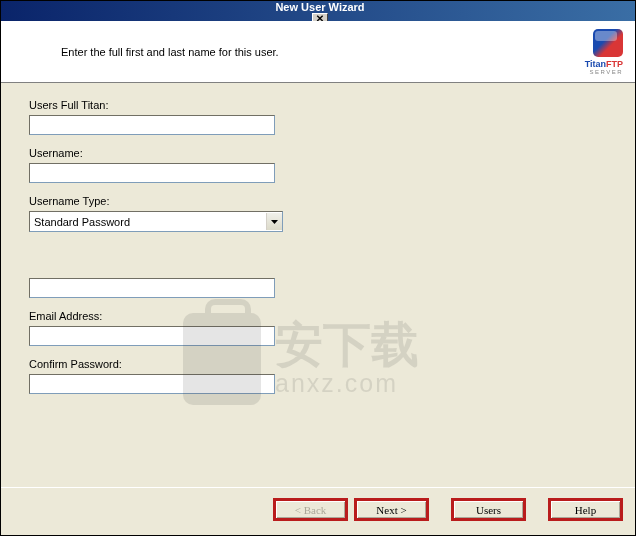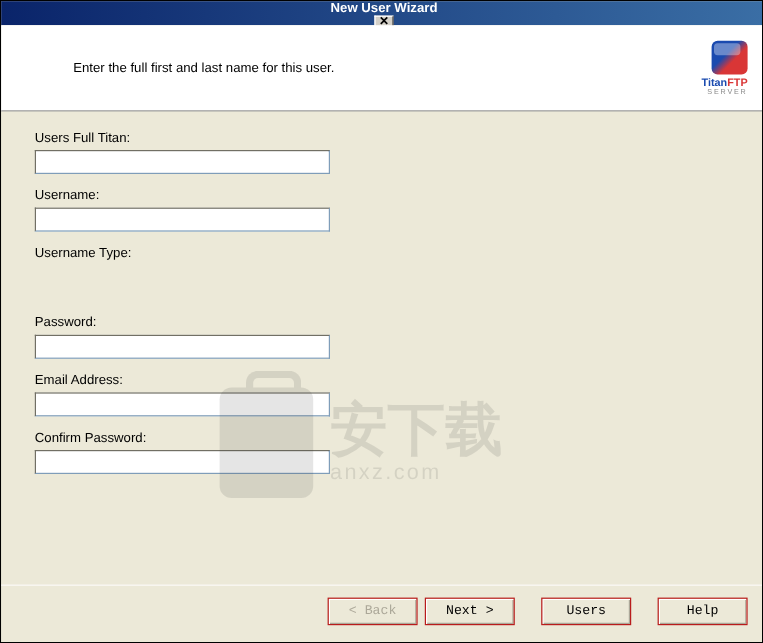--- a/index.html
+++ b/index.html
@@ -1,21 +1,21 @@
 <!DOCTYPE html>
 <html><head>
 <meta charset="utf-8">
 <style>
 * { box-sizing: border-box; margin: 0; padding: 0; }
 body { font-family: Tahoma, Arial, sans-serif; font-size: 11px; background: #fff; }
 .window { width: 636px; height: 536px; border: 1px solid #000; display: flex; flex-direction: column; background: #ece9d8; }
 .titlebar { height: 20px; background: linear-gradient(to right, #0a246a, #3a6ea5); color: #fff; display: flex; align-items: center; padding: 0 2px 0 6px; font-weight: bold; font-size: 11px; flex-direction: column; }
 .titlebar-text { flex: 1; }
 .close-btn { width: 16px; height: 14px; background: #d4d0c8; border: 1px solid #fff; border-right-color: #404040; border-bottom-color: #404040; color: #000; font-size: 10px; font-weight: bold; display: flex; align-items: center; justify-content: center; cursor: pointer; line-height: 1; font-family: Arial; }
-.header { height: 72px; background: #fff; border-bottom: 1px solid #808080; display: flex; align-items: center; padding: 0 12px 0 60px; }
+.header { height: 62px; background: #fff; border-bottom: 1px solid #808080; display: flex; align-items: center; padding: 0 12px 0 60px; }
 .header-text { flex: 1; font-size: 11px; }
 .logo { width: 48px; display: flex; flex-direction: column; align-items: flex-end; font-size: 9px; }
 .logo-icon { width: 30px; height: 28px; background: linear-gradient(135deg, #1a4aaf 40%, #d93636 60%); border-radius: 5px; margin-bottom: 2px; position: relative; }
 .logo-icon::after { content: ''; position: absolute; left: 2px; top: 2px; width: 22px; height: 10px; background: rgba(255,255,255,0.35); border-radius: 3px; }
 .logo-text { font-weight: bold; }
 .logo-text .titan { color: #1a4aaf; }
 .logo-text .ftp { color: #d93636; }
 .logo-sub { color: #888; font-size: 6px; letter-spacing: 1.5px; }
 .content { flex: 1; padding: 16px 28px; background: #ece9d8; position: relative; }
 .field-group { margin-bottom: 12px; }
@@ -24,23 +24,23 @@
 .select-wrap { width: 254px; height: 21px; border: 1px solid #7f9db9; border-top-color: #716f64; border-left-color: #716f64; background: #fff; display: flex; align-items: center; cursor: pointer; }
 .select-value { flex: 1; padding: 0 4px; font-size: 11px; }
 .select-arrow { width: 16px; height: 17px; background: linear-gradient(to bottom, #f0f0ea, #dcdac9); border-left: 1px solid #d4d0c8; display: flex; align-items: center; justify-content: center; }
 .select-arrow svg { width: 7px; height: 4px; }
 .spacer-lg { height: 34px; }
 .watermark { position: absolute; left: 182px; top: 230px; display: flex; align-items: center; opacity: 0.12; pointer-events: none; }
 .wm-icon { width: 78px; height: 92px; background: #333; border-radius: 10px; position: relative; margin-right: 14px; }
 .wm-icon::before { content: ''; position: absolute; top: -14px; left: 22px; width: 34px; height: 20px; border: 6px solid #333; border-bottom: none; border-radius: 10px 10px 0 0; }
 .wm-text { color: #333; }
 .wm-cn { font-size: 48px; font-weight: bold; line-height: 1; }
-.wm-dom { font-size: 18px; letter-spacing: 2px; }
+.wm-dom { font-size: 25px; letter-spacing: 2px; }
 .footer { height: 48px; background: #ece9d8; border-top: 1px solid #fff; padding: 10px 12px; display: flex; justify-content: flex-end; gap: 6px; }
-.btn { width: 75px; height: 23px; background: #ece9d8; border: 1px solid #b91c1c; font-size: 11px; font-family: Liberation Mono, monospace; cursor: pointer; box-shadow: inset 1px 1px 0 #fff, inset -1px -1px 0 #aca899; }
+.btn { width: 75px; height: 23px; background: #ece9d8; border: 3px solid #b91c1c; font-size: 11px; font-family: Liberation Serif, serif; cursor: pointer; box-shadow: inset 1px 1px 0 #fff, inset -1px -1px 0 #aca899; }
 .btn.disabled { color: #aca899; cursor: default; }
 .btn-gap { width: 10px; }
 </style>
 </head>
 <body>
 
 <div class="window">
   <div class="titlebar">
     <span class="titlebar-text">New User Wizard</span>
     <div class="close-btn">✕</div>
@@ -64,26 +64,33 @@
       <input class="field-input" type="text" value="" style="">
     </div>
 
     <div class="field-group">
       <label class="field-label">Username:</label>
       <input class="field-input" type="text" value="" style="">
     </div>
 
     <div class="field-group">
       <label class="field-label">Username Type:</label>
+      <div class="select-wrap">
+        <div class="select-value">Standard Password</div>
+        <div class="select-arrow">
+          <svg viewBox="0 0 7 4">
+              <path d="M0 0 L3.5 4 L7 0 Z" fill="#000"></path>
+            </svg>
+        </div>
+      </div>
     </div>
 
     <div class="spacer-lg"></div>
 
     <div class="field-group">
-      <label class="field-label">Password:</label>
       <input class="field-input" type="password" value="" style="">
     </div>
 
     <div class="field-group">
       <label class="field-label">Email Address:</label>
       <input class="field-input" type="text" value="" style="">
     </div>
 
     <div class="field-group">
       <label class="field-label">Confirm Password:</label>

